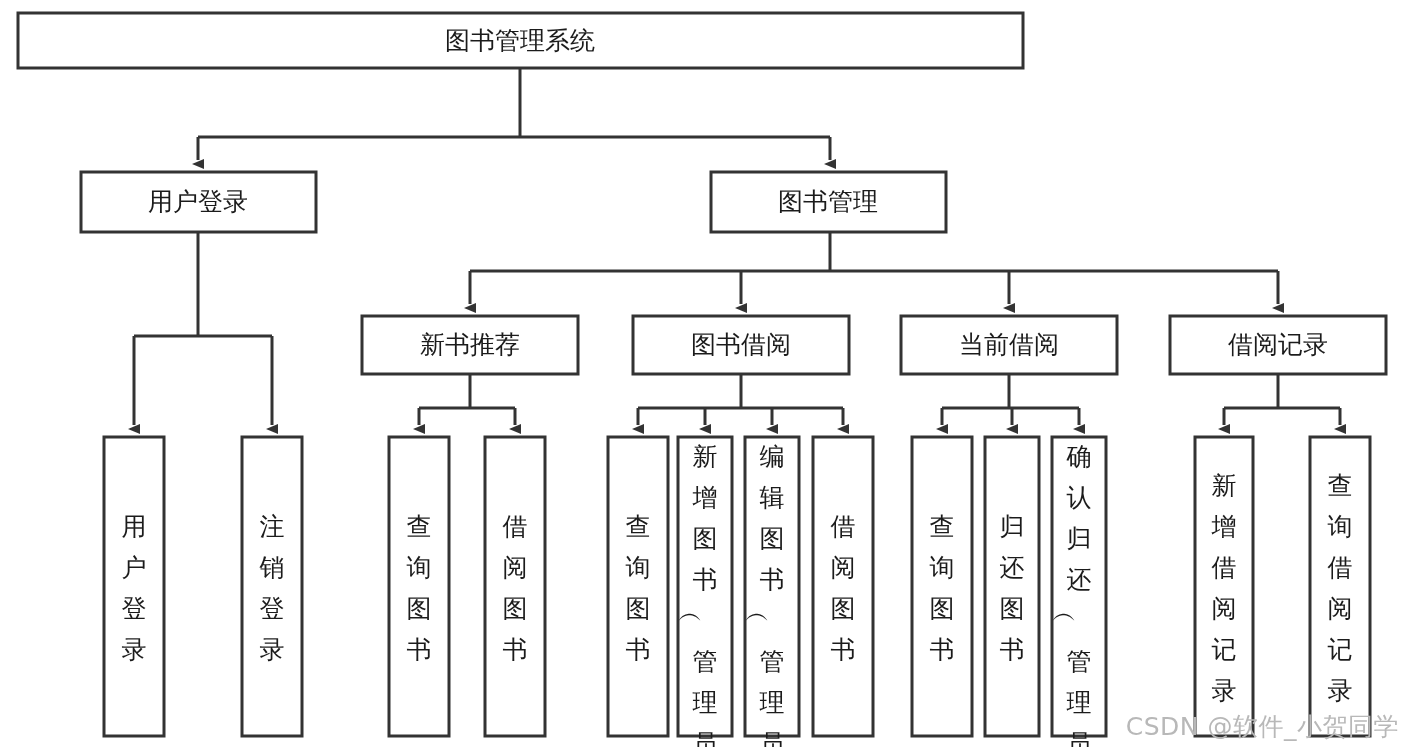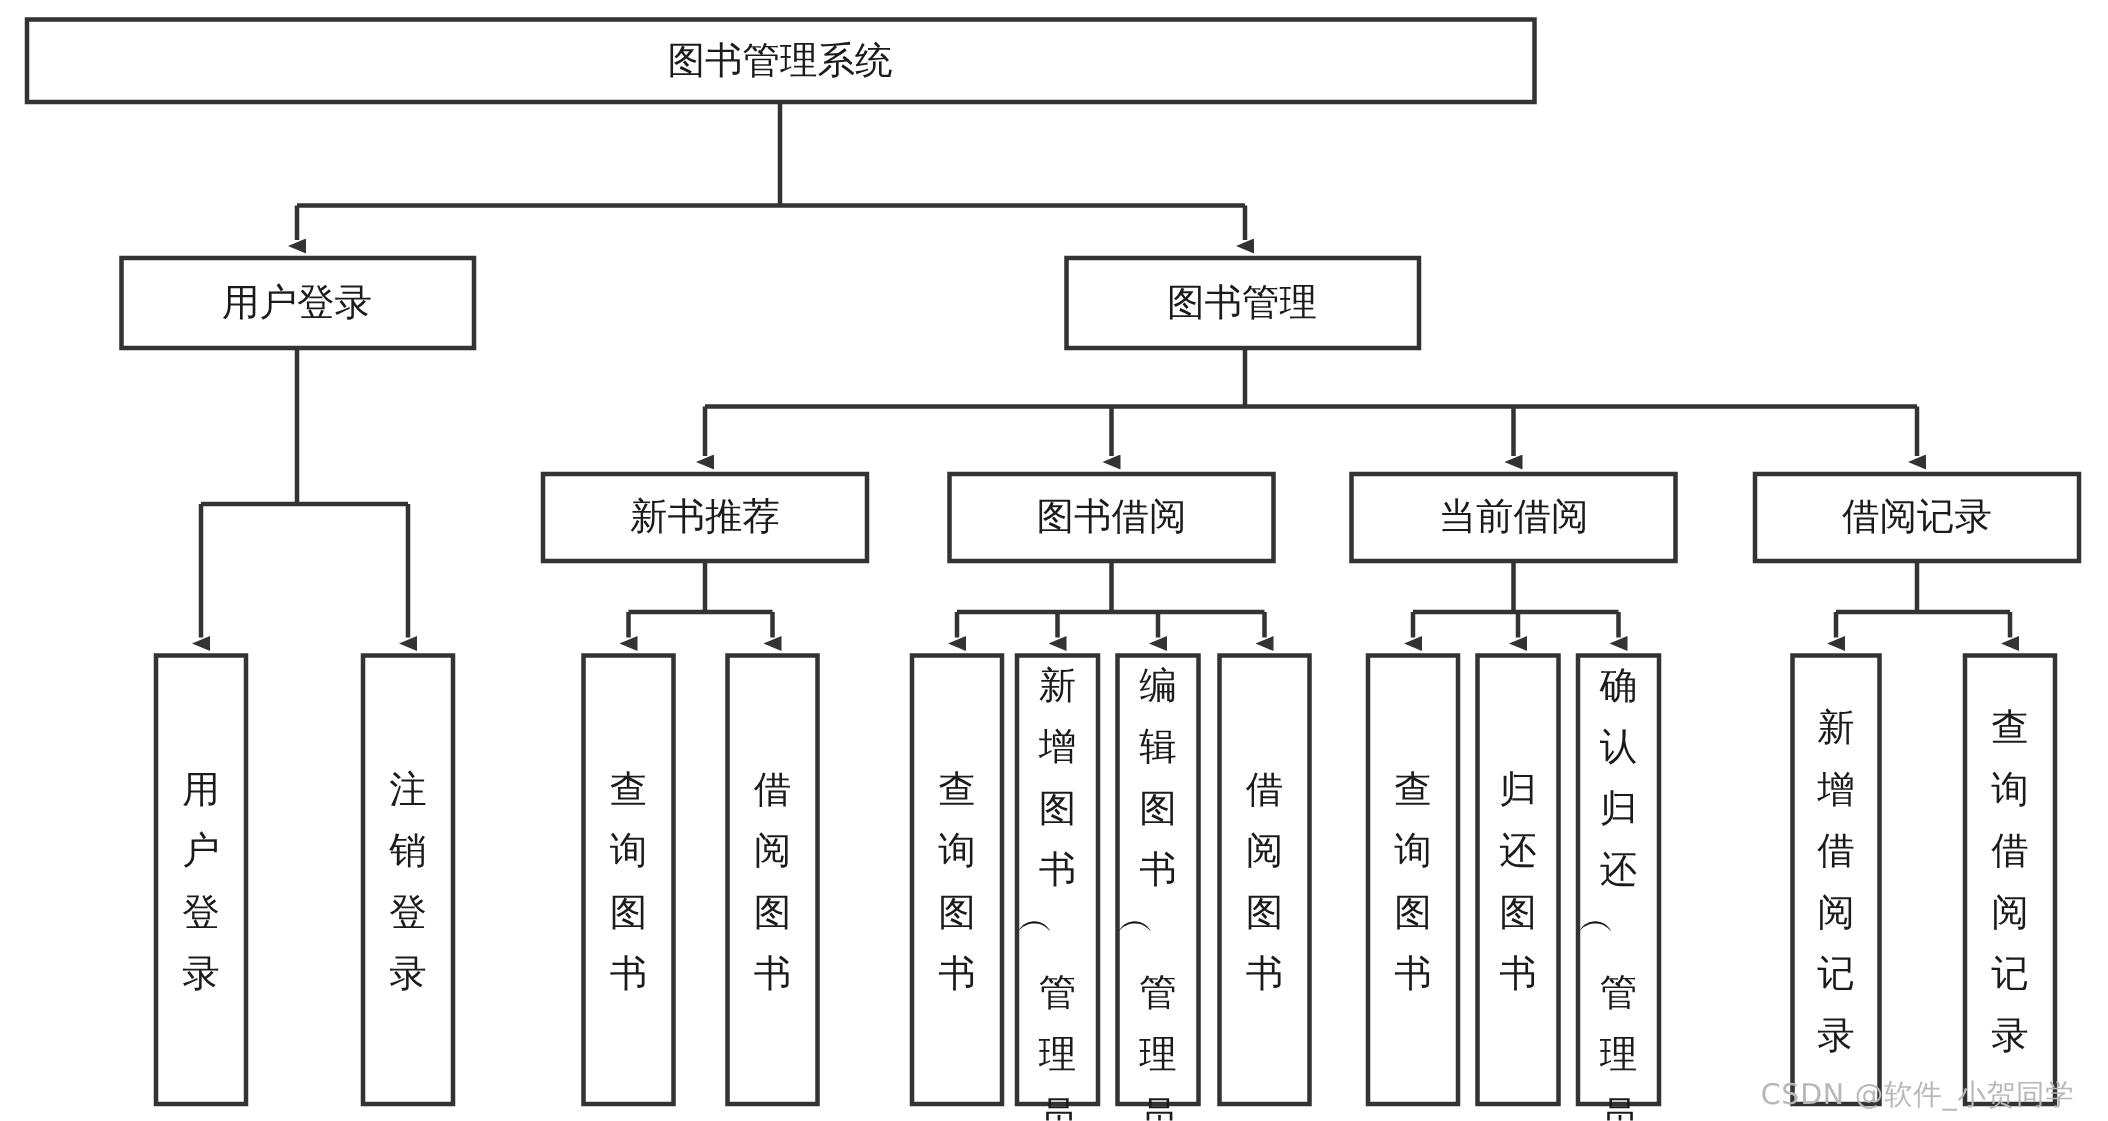--- a/index.html
+++ b/index.html
@@ -13,23 +13,23 @@
     font-family:"DejaVu Sans","Liberation Sans",sans-serif;
     fill:#1b1b1b;font-size:25px;text-anchor:middle;dominant-baseline:middle;
   }
   .box-label-v{
     font-family:"DejaVu Sans","Liberation Sans",sans-serif;
     fill:#1b1b1b;font-size:25px;text-anchor:middle;
   }
   .conn{stroke:#333333;stroke-width:3;fill:none;}
   .arrowhead{fill:#333333;stroke:none;}
   .watermark{
-    position:absolute;right:22px;bottom:4px;
+    position:absolute;right:6px;bottom:4px;
     font-family:"DejaVu Sans","Liberation Sans",sans-serif;
-    font-size:19px;color:#b8b8b8;white-space:nowrap;letter-spacing:0.5px;
+    font-size:25px;color:#b8b8b8;white-space:nowrap;letter-spacing:0.5px;
     pointer-events:none;
   }
 </style>
 </head>
 <body>
 
 <svg id="canvas" viewBox="0 0 1405 747">
   <defs>
     <marker id="arrow" markerWidth="10" markerHeight="12" refX="1" refY="6" orient="auto" markerUnits="userSpaceOnUse">
       <path class="arrowhead" d="M0,0 L10,0 L5,12 z"></path>

